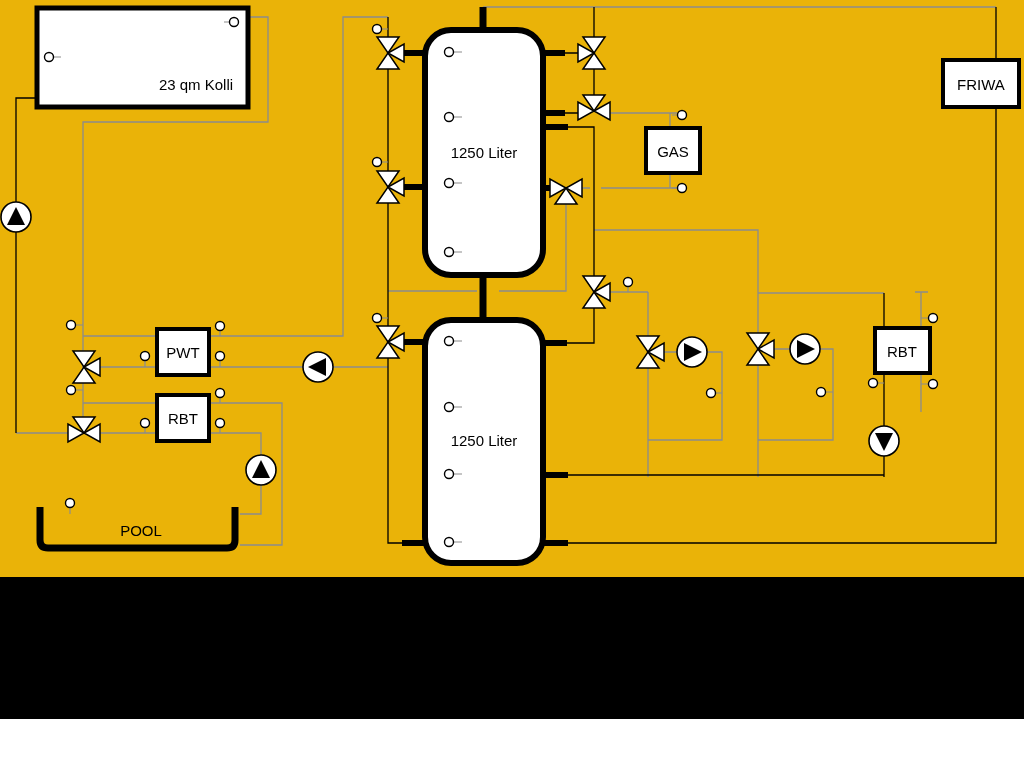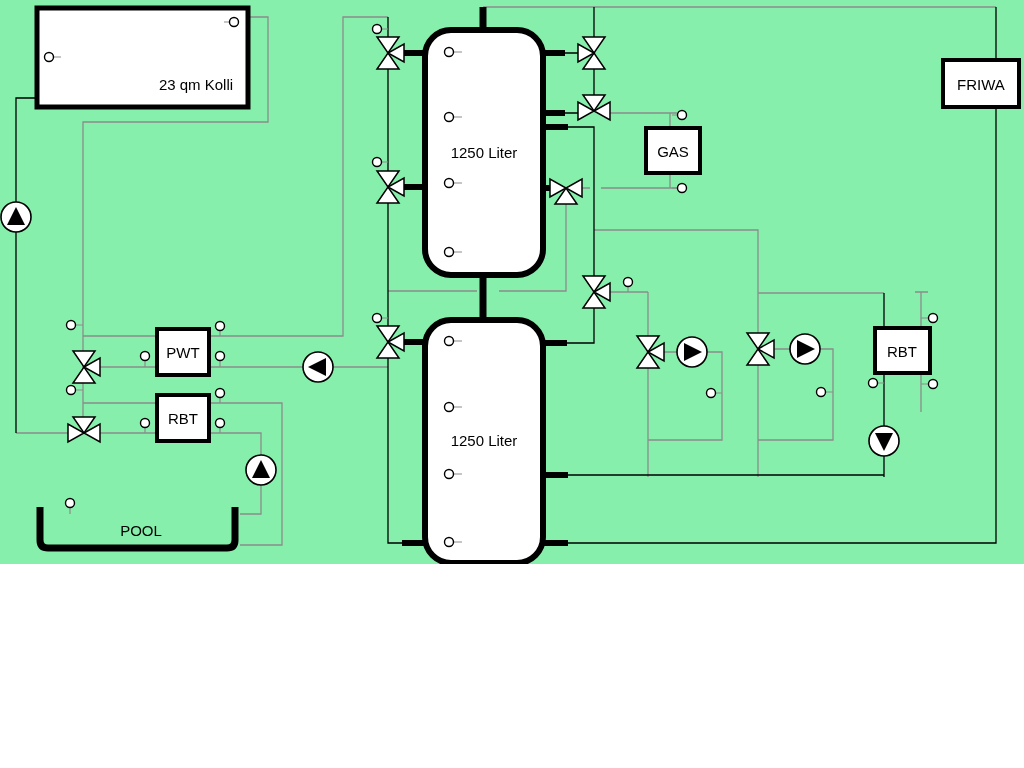--- a/index.html
+++ b/index.html
@@ -1,16 +1,16 @@
 <!DOCTYPE html>
 <html><head>
 <meta charset="utf-8">
 <style>
   html,body{margin:0;padding:0;background:#fff;}
-  .stage{position:relative;width:1024px;height:564px;background:#86efac;overflow:hidden;}
+  .stage{position:relative;width:1024px;height:719px;background:#eab308;overflow:hidden;}
   .pipe-g{stroke:#8c8c8c;stroke-width:1.3;fill:none;}
   .pipe-b{stroke:#000;stroke-width:1.3;fill:none;}
   .stub{stroke:#000;stroke-width:6;fill:none;}
   .stub7{stroke:#000;stroke-width:7;fill:none;}
   .sym{fill:#fff;stroke:#000;stroke-width:1.5;}
   .pumpbody{fill:#fff;stroke:#000;stroke-width:1.6;}
   .rotor{fill:#000;stroke:none;}
   .sensor{fill:#fff;stroke:#000;stroke-width:1.4;}
   .stem{stroke:#8c8c8c;stroke-width:1.2;fill:none;}
   .box4{fill:#fff;stroke:#000;stroke-width:4;}

